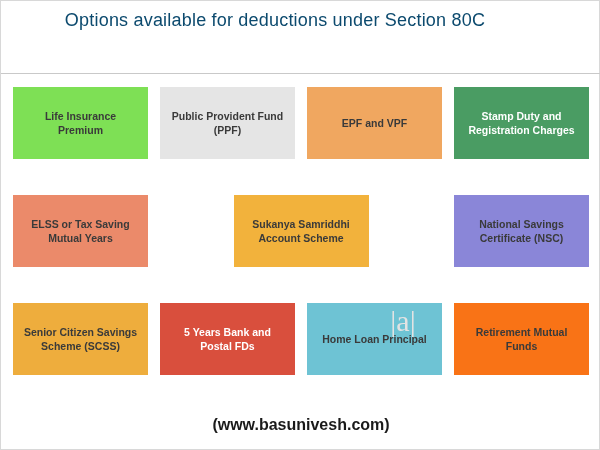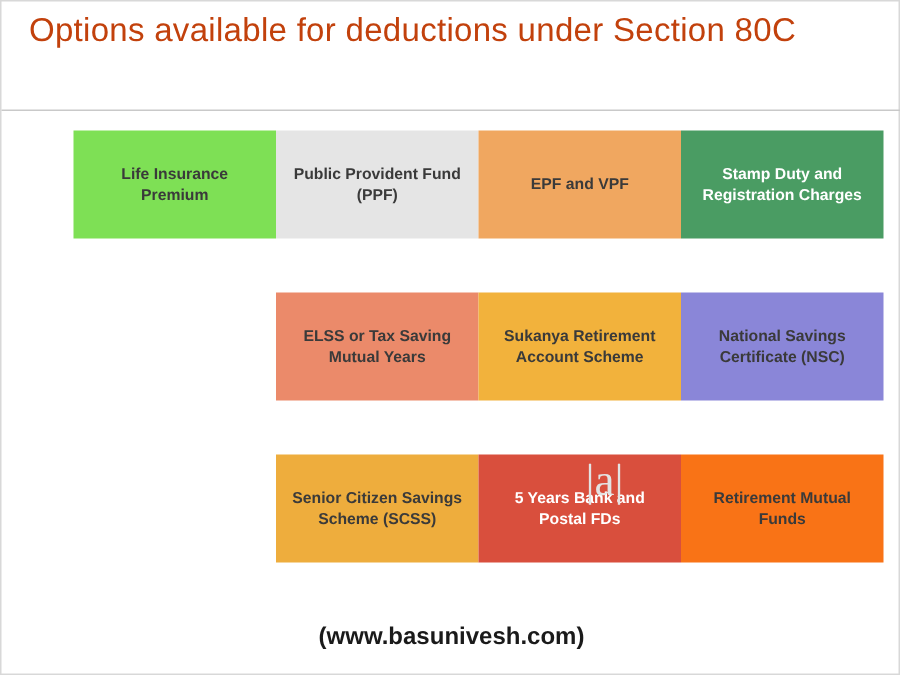--- a/index.html
+++ b/index.html
@@ -21,43 +21,43 @@
     box-sizing: border-box;
     border: 1px solid #d8d8d8;
     background: #ffffff;
   }
   .title {
     position: absolute;
     top: 6px;
     left: 0;
     width: 548px;
     text-align: center;
-    color: #c2410c;
-    font-size: 22px;
+    color: #0c4a6e;
+    font-size: 18px;
     font-weight: normal;
     line-height: 26px;
     letter-spacing: 0.2px;
   }
   .title-rule {
     position: absolute;
     top: 72px;
     left: 0;
     width: 600px;
     height: 1px;
     background: #c9c9c9;
   }
   .grid {
     position: absolute;
     top: 86px;
     left: 12px;
     width: 576px;
   }
   .row {
     display: flex;
-    justify-content: flex-end;
+    justify-content: space-between;
     margin-bottom: 36px;
   }
   .row:last-child {
     margin-bottom: 0;
   }
   .cell {
     width: 135px;
     height: 72px;
     display: flex;
     align-items: center;
@@ -109,27 +109,28 @@
 
     <div class="row">
       <div class="cell" style="background:#7ee055">Life Insurance Premium</div>
       <div class="cell" style="background:#e5e5e5">Public Provident Fund (PPF)</div>
       <div class="cell" style="background:#f0a760">EPF and VPF</div>
       <div class="cell light-text" style="background:#4a9c63">Stamp Duty and Registration Charges</div>
     </div>
 
     <div class="row">
       <div class="cell" style="background:#eb8a6a">ELSS or Tax Saving Mutual Years</div>
-      <div class="cell" style="background:#f2b23c">Sukanya Retirement Account Scheme</div>
+      <div class="cell" style="background:#f2b23c">Sukanya Samriddhi Account Scheme</div>
       <div class="cell" style="background:#8a86d8">National Savings Certificate (NSC)</div>
     </div>
 
     <div class="row">
       <div class="cell" style="background:#eead3d">Senior Citizen Savings Scheme (SCSS)</div>
       <div class="cell light-text" style="background:#d94f3d">5 Years Bank and Postal FDs</div>
+      <div class="cell" style="background:#6ec3d4">Home Loan Principal</div>
       <div class="cell" style="background:#f97316">Retirement Mutual Funds</div>
     </div>
 
   </div>
 
   <div class="watermark">|a|</div>
 
   <div class="footer">(www.basunivesh.com)</div>
 
 </div>

